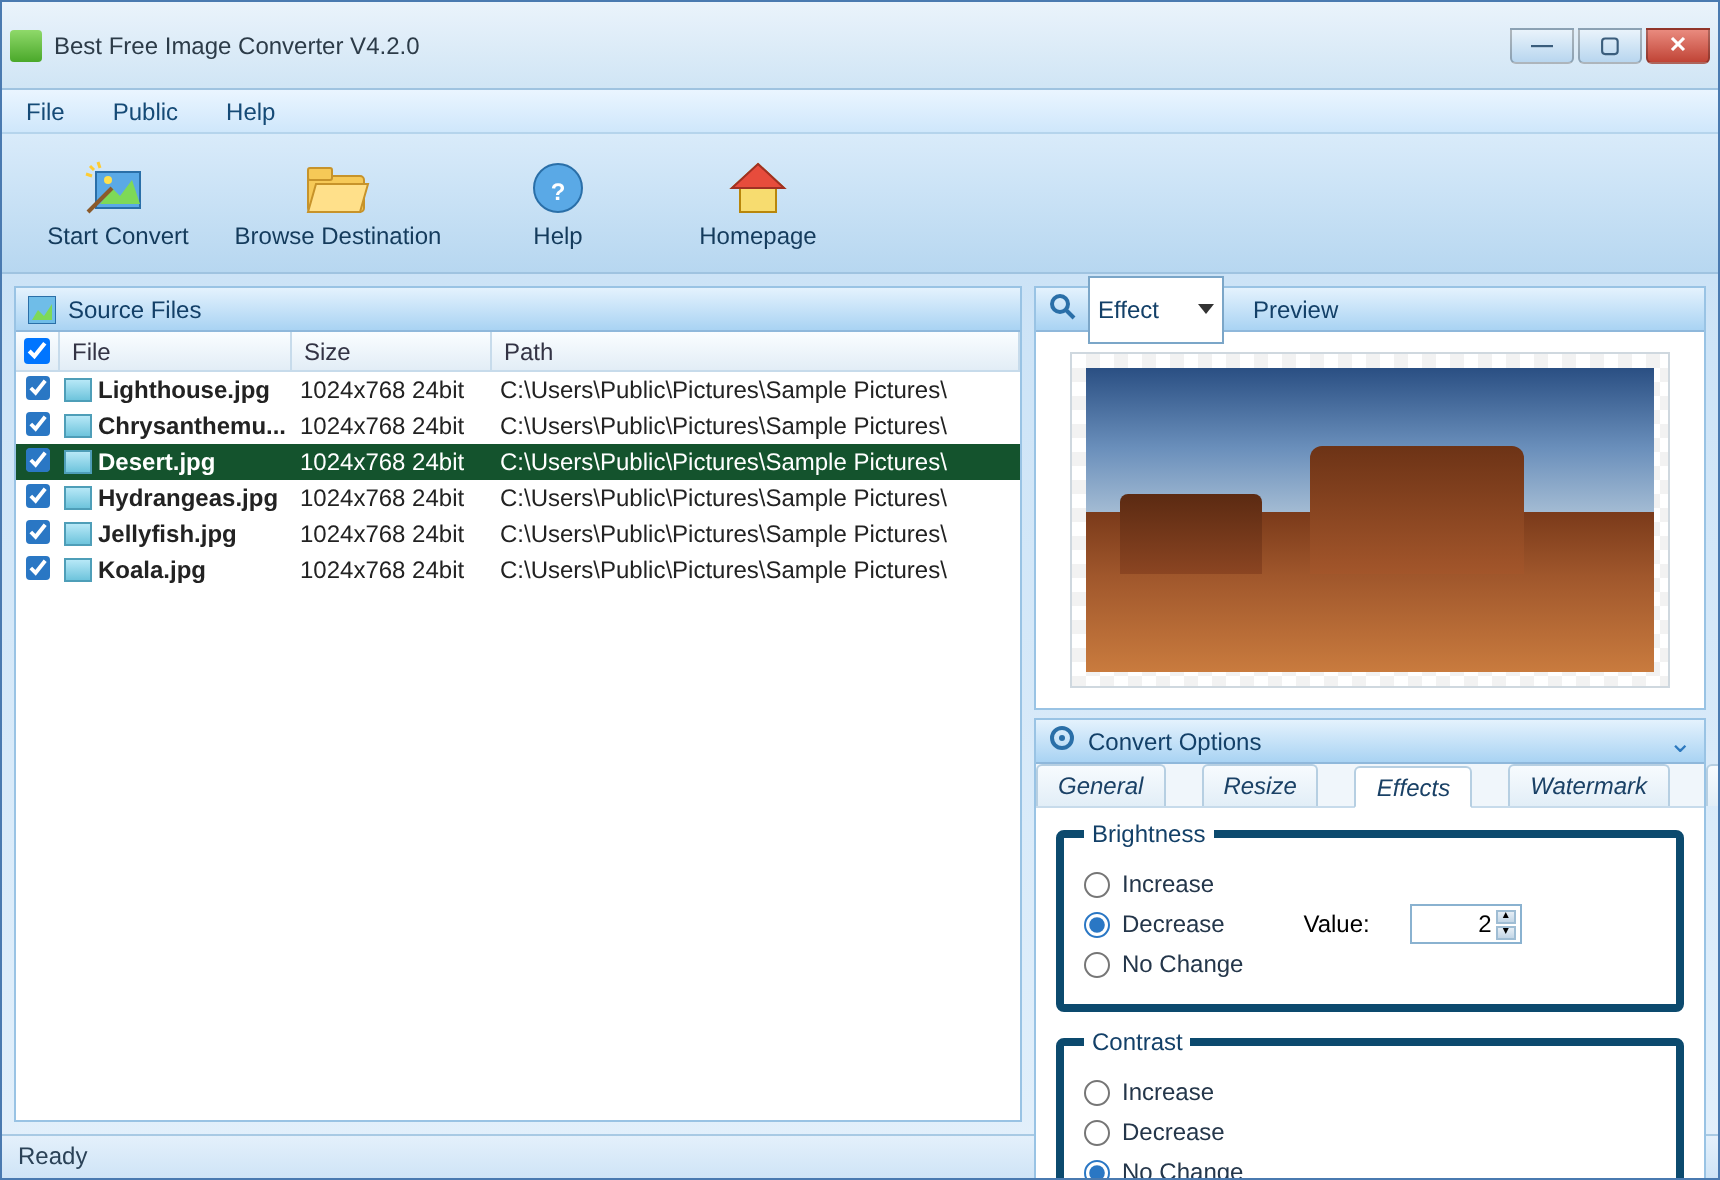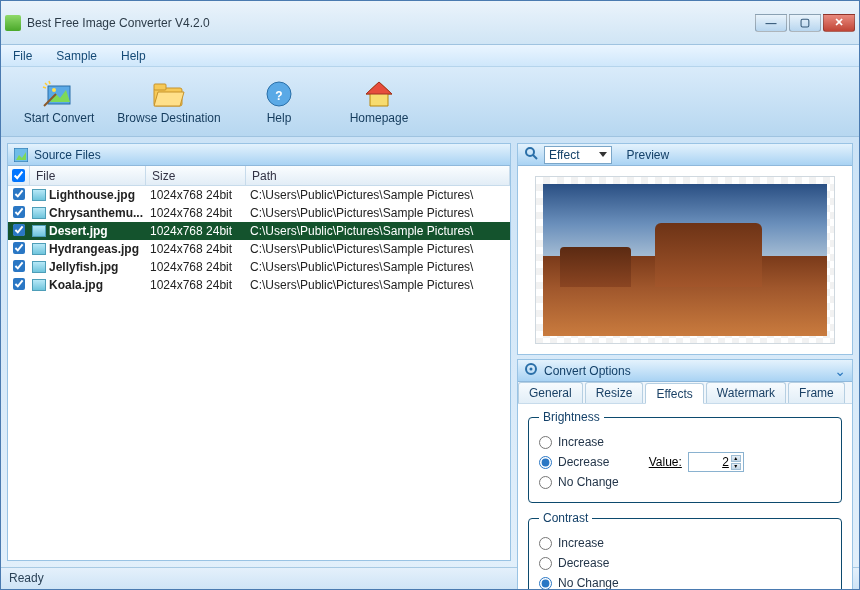--- a/index.html
+++ b/index.html
@@ -30,40 +30,40 @@
 .row.sel { background: #14532d; color: #fff; }
 .row:not(.sel) { color: #222; }
 .ck { width: 22px; text-align: center; }
 .cfile { width: 116px; display:flex; align-items:center; gap:3px; padding-left:2px; overflow:hidden; white-space:nowrap;font-weight:bold; }
 .csize { width: 100px; padding-left:4px; }
 .cpath { flex: 1; padding-left:4px; }
 .file-ic { width: 14px; height: 12px; background: linear-gradient(#b7e8f7,#6ec4dc); border: 1px solid #4e9eb8; }
 .row input[type=checkbox]{ width:12px; height:12px; accent-color:#2a77c4;}
 .preview-panel { background: #fff; border: 1px solid #99c3e4; }
 .phdr { height:22px; background: linear-gradient(#e4f2fd,#a9d3f3); display:flex; align-items:center; gap:6px; padding:0 6px; border-bottom:1px solid #8fb8db; color:#134068;}
-.effect-sel { background:#fff; border:1px solid #7ba6c8; height:18px; display:flex; align-items:center; padding:0 4px; gap:20px; font-size:11px;}
+.effect-sel { background:#fff; border:1px solid #7ba6c8; height:34px; display:flex; align-items:center; padding:0 4px; gap:20px; font-size:11px;}
 .effect-sel .arrow { border-left:4px solid transparent;border-right:4px solid transparent;border-top:5px solid #333; }
 .preview-img { height: 188px; padding:8px; display:flex; align-items:center; justify-content:center; }
 .desert { width:300px; height:168px; background:
   repeating-conic-gradient(#f2f2f2 0 25%, #fff 0 50%) 0 0/14px 14px;
   position:relative; overflow:hidden; border:1px solid #cfd8df; }
 .sky { position:absolute; top:7px; left:7px; right:7px; height:48%; background:linear-gradient(#2a4f83,#6a8fbb,#b1c6d9);}
 .ground { position:absolute; left:7px; right:7px; bottom:7px; height:48%; background:linear-gradient(#7a3a1a,#a0572c 40%,#c97b3e); }
 .mesa { position:absolute; left:40%; top:28%; width:36%; height:38%; background:linear-gradient(#6d3316,#a3562b); border-radius:6px 6px 0 0;}
 .mesa2 { position:absolute; left:8%; top:42%; width:24%; height:24%; background:linear-gradient(#5b2a12,#8b4522); border-radius:4px 4px 0 0;}
 .opts-panel { background:#fff; border:1px solid #99c3e4; flex:1; display:flex; flex-direction:column;}
 .tabs { display:flex; height:22px; background:#f0f6fb; border-bottom:1px solid #c7dbeb; }
-.tab { padding:3px 10px; border:1px solid #b6cfe2; border-bottom:none; margin-right:2px; background:linear-gradient(#f7fbfe,#e2eef7); color:#1a4166; border-radius:3px 3px 0 0; cursor:default;}
+.tab { padding:3px 10px; border:1px solid #b6cfe2; border-bottom:none; margin-right:18px; background:linear-gradient(#f7fbfe,#e2eef7); color:#1a4166; border-radius:3px 3px 0 0; cursor:default;font-style:italic;}
 .tab.active { background:#fff; border-bottom:1px solid #fff; position:relative; top:1px; font-weight:500;}
 .opts-body { padding:6px 10px; flex:1; }
-fieldset { border:1px solid #0c4a6e; border-radius:4px; padding:8px 10px 10px; margin-bottom:8px; }
+fieldset { border:4px solid #0c4a6e; border-radius:4px; padding:8px 10px 10px; margin-bottom:8px; }
 legend { color:#134068; padding:0 4px; }
 .radio-row { display:flex; align-items:center; gap:6px; height:20px; color:#24364a;}
 .radio-row input {accent-color:#2a77c4;}
-.val-row { display:flex; align-items:center; gap:6px;text-decoration:underline; }
+.val-row { display:flex; align-items:center; gap:20px; }
 .spinner { border:1px solid #8ab2d0; height:20px; width:56px; display:flex; align-items:center; justify-content:flex-end; padding:0 14px 0 4px; position:relative; background:#fff;}
 .spinner .ar { position:absolute; right:2px; width:10px; display:flex; flex-direction:column; gap:1px;}
 .spinner .ar div { height:7px; background:linear-gradient(#e6eef5,#c3d6e6); border:1px solid #9fbdd4; font-size:6px; text-align:center; line-height:4px;}
 .status { height:22px; background:linear-gradient(#e4f0fb,#cfe4f6); border-top:1px solid #a8cae4; padding:3px 8px; color:#2b4257;}
 .chev { color:#2d79bf; font-size:14px; margin-left:auto; }
 </style>
 </head>
 <body>
 
 <div class="titlebar">
@@ -71,21 +71,21 @@
   <span class="title">Best Free Image Converter V4.2.0</span>
   <div class="winbtns">
     <div class="winbtn min">—</div>
     <div class="winbtn max">▢</div>
     <div class="winbtn close">✕</div>
   </div>
 </div>
 
 <div class="menubar">
   <span>File</span>
-  <span>Sample</span>
+  <span>Public</span>
   <span>Help</span>
 </div>
 
 <div class="toolbar">
   <div class="toolbtn" style="width:100px">
     <div class="ic">
         <svg width="34" height="28">
           <rect x="6" y="6" width="22" height="18" fill="#5aa9e6" stroke="#2a6fa8"></rect>
           <path d="M8 22 L14 14 L18 18 L24 10 L28 22 Z" fill="#7ed957"></path>
           <circle cx="12" cy="10" r="2" fill="#ffe14d"></circle>

